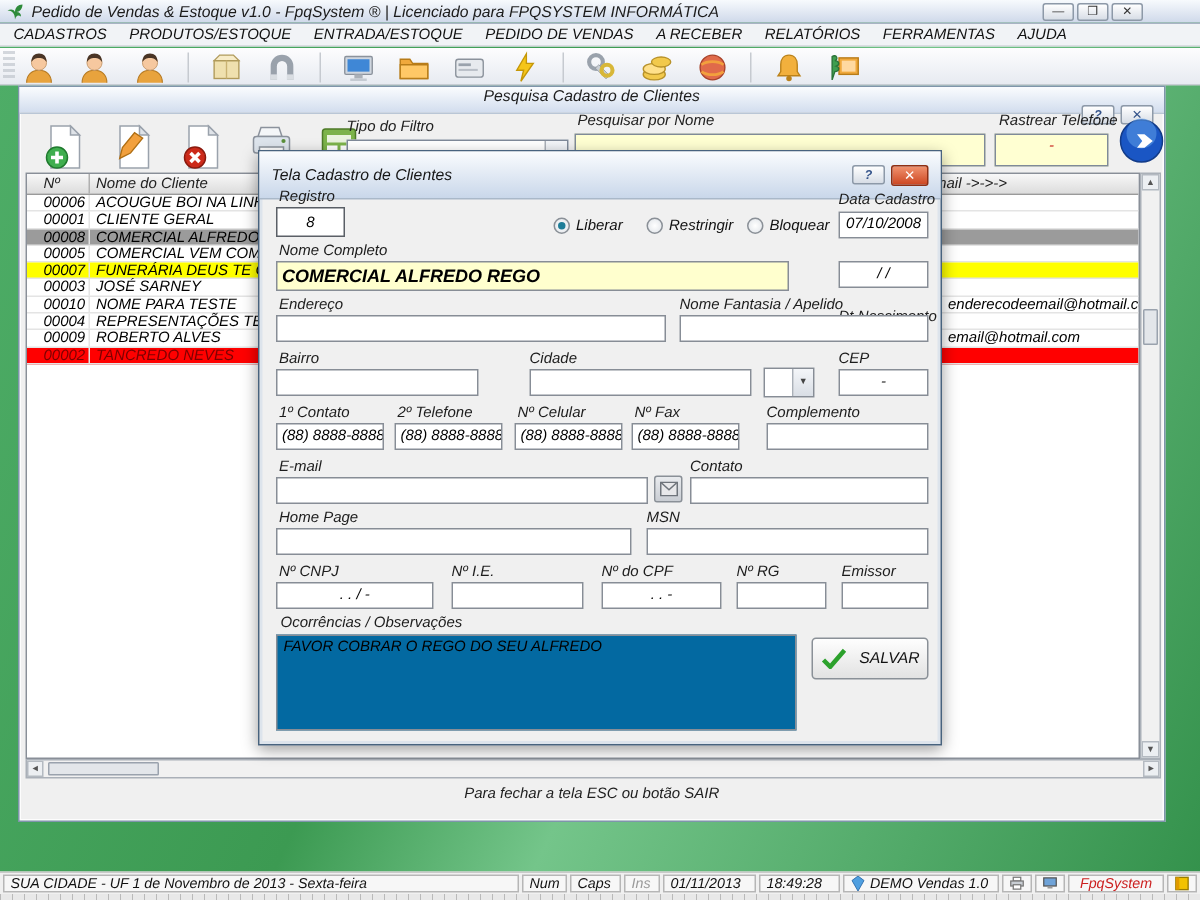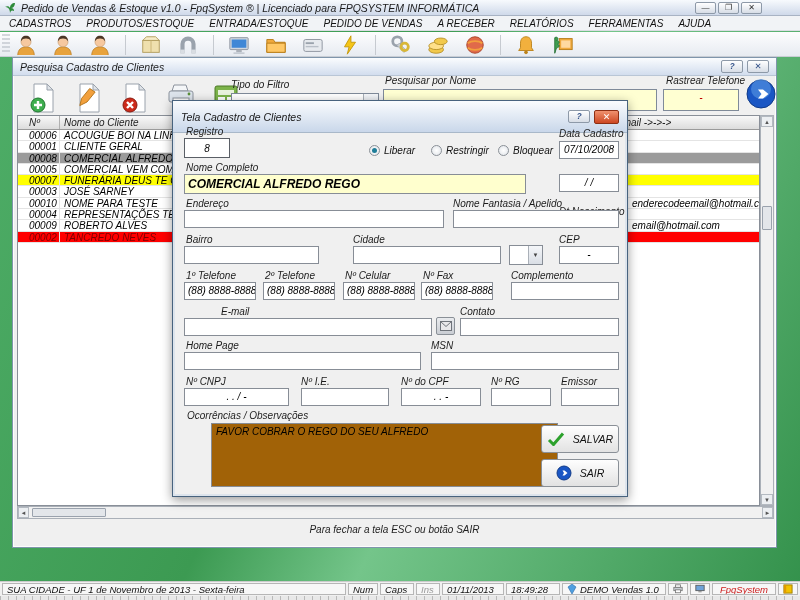--- a/index.html
+++ b/index.html
@@ -28,21 +28,21 @@
     background:repeating-linear-gradient(#b9bfc7 0 2px, transparent 2px 4px); opacity:.6; }
   .tb-btn { width:24px; height:23px; display:flex; align-items:flex-start; justify-content:center; }
   .tb-btn svg { width:22px; height:22px; }
   .tb-sep { width:1px; height:20px; background:#c6cad0; margin-top:1px; }
 
   
   .pwin { position:absolute; left:12px; top:57px; width:765px; height:491px;
     background:#f0f0f0; border:1px solid #7f95ab; box-shadow:inset 0 0 0 1px #fdfdfd; z-index:5; }
   .pwin-title { height:18px; background:linear-gradient(#fafcfe,#d2ddee);
     border-bottom:1px solid #b9c6d6; display:flex; align-items:center; padding:0 7px;
-    font-size:10.5px; color:#1d1d1d; }
+    font-size:10.5px; color:#1d1d1d;flex-direction:column; }
   .ctlbtns { margin-left:auto; display:flex; gap:4px; }
   .cbtn { width:22px; height:13px; border:1px solid #8d99a8; border-radius:2px;
     background:linear-gradient(#ffffff,#d7dde6); font-size:8.5px; line-height:11px;
     text-align:center; color:#34538a; font-weight:bold; }
   .lbl { position:absolute; font-size:10px; color:#202020; white-space:nowrap;text-align:center; }
   .tool-btn { position:absolute; top:21px; width:40px; height:37px;
     display:flex; align-items:center; justify-content:center; }
   .tool-btn svg { width:32px; height:32px; }
   .combo { position:absolute; background:#fff; border:1px solid #7f8a99; font-size:10px;
     color:#111; display:flex; align-items:center; padding-left:3px; }
@@ -98,22 +98,22 @@
   .rdot { width:11px; height:11px; border-radius:50%; border:1px solid #8a9097;
     background:radial-gradient(#ffffff,#dfe3e8); display:flex; align-items:center; justify-content:center; }
   .rdot.on::after { content:''; width:5px; height:5px; border-radius:50%; background:#1e7d98; }
   .ufcombo { position:absolute; left:336px; top:144px; width:34px; height:20px; background:#fff;
     border:1px solid #878d96; display:flex; }
   .ufcombo .arr { margin-left:auto; width:14px; background:linear-gradient(#f4f6f9,#d9dee5);
     border-left:1px solid #aab0b8; font-size:6px; color:#444; display:flex; align-items:center; justify-content:center; }
   .mini-btn { position:absolute; left:263px; top:216px; width:19px; height:18px;
     border:1px solid #8a9097; border-radius:2px; background:linear-gradient(#e9ebee,#c9cdd3);
     display:flex; align-items:center; justify-content:center; }
-  .obs { position:absolute; left:11px; top:322px; width:347px; height:64px; background:#a16207;
-    border:1px solid #878d96; font-size:10px; padding:2px 4px; color:#000;margin-left:27px; }
+  .obs { position:absolute; left:11px; top:322px; width:347px; height:64px; background:#0369a1;
+    border:1px solid #878d96; font-size:10px; padding:2px 4px; color:#000; }
   .btn { position:absolute; left:368px; width:78px; height:28px; border:1px solid #8a9097;
     border-radius:3px; background:linear-gradient(#fefefe,#e2e2e2);
     display:flex; align-items:center; justify-content:center; gap:8px; font-size:10.5px; color:#111; }
 
   
   .sbar { position:absolute; left:0; top:581px; width:800px; height:15px; background:#f0f0f0;
     border-top:1px solid #cacaca; display:flex; gap:2px; padding:1px 2px; font-size:9.5px; color:#111; }
   .pane { border:1px solid #b6b6b6; background:#f7f7f7; display:flex; align-items:center;
     gap:3px; padding:0 4px; white-space:nowrap; overflow:hidden; }
   .pane.grow { flex:1; }
@@ -463,42 +463,42 @@
     <span class="dl" style="left:336px; top:149px;">UF</span>
     <div class="ufcombo">
       <span style="font-size:10px; padding:3px 0 0 2px;"></span>
       <span class="arr">▼</span>
     </div>
     <span class="dl" style="left:386px; top:133px;">CEP</span>
     <div class="fld c" style="left:386px; top:145px; width:60px; height:18px;">
       <span>-</span>
     </div>
 
-    <span class="dl" style="left:13px; top:169px;">1º Telefone</span>
+    <span class="dl" style="left:13px; top:169px;">1º Contato</span>
     <div class="fld c" style="left:11px; top:181px; width:72px; height:18px;">
       <span>(88) 8888-8888</span>
     </div>
     <span class="dl" style="left:92px; top:169px;">2º Telefone</span>
     <div class="fld c" style="left:90px; top:181px; width:72px; height:18px;">
       <span>(88) 8888-8888</span>
     </div>
     <span class="dl" style="left:172px; top:169px;">Nº Celular</span>
     <div class="fld c" style="left:170px; top:181px; width:72px; height:18px;">
       <span>(88) 8888-8888</span>
     </div>
     <span class="dl" style="left:250px; top:169px;">Nº Fax</span>
     <div class="fld c" style="left:248px; top:181px; width:72px; height:18px;">
       <span>(88) 8888-8888</span>
     </div>
     <span class="dl" style="left:338px; top:169px;">Complemento</span>
     <div class="fld" style="left:338px; top:181px; width:108px; height:18px;">
       <span></span>
     </div>
 
-    <span class="dl" style="left:13px; top:205px;margin-left:35px;">E-mail</span>
+    <span class="dl" style="left:13px; top:205px;">E-mail</span>
     <div class="fld" style="left:11px; top:217px; width:248px; height:18px;">
       <span></span>
     </div>
     <span class="mini-btn">
       <svg width="12" height="10" viewBox="0 0 12 10">
           <rect x="0.5" y="0.5" width="11" height="9" fill="#e8e8ea" stroke="#6f747b"></rect>
           <path d="M0.5 0.5L6 5.5 11.5 0.5" fill="none" stroke="#6f747b"></path>
         </svg>
     </span>
     <span class="dl" style="left:287px; top:205px;">Contato</span>
@@ -539,27 +539,20 @@
     <span class="dl" style="left:14px; top:309px;">Ocorrências / Observações</span>
     <div class="obs">
       <span>FAVOR COBRAR O REGO DO SEU ALFREDO</span>
     </div>
 
     <div class="btn" style="top:324px;">
       <svg width="18" height="14" viewBox="0 0 18 14">
           <path d="M2 8l4.5 4.5L16 1.5" fill="none" stroke="#2ca12c" stroke-width="3"></path>
         </svg>
       <span>SALVAR</span>
-    </div>
-    <div class="btn" style="top:358px;">
-      <svg width="16" height="16" viewBox="0 0 16 16">
-        <circle cx="8" cy="8" r="7" fill="#1a56c4" stroke="#123b88"></circle>
-        <path d="M4 8h4l-1.5-2.5h2L11.5 8 8.5 10.5h-2L8 8z" fill="#fff"></path>
-      </svg>
-      <span>SAIR</span>
     </div>
   </div>
 
   <div class="sbar">
     <span class="pane grow">SUA CIDADE - UF  1 de Novembro de 2013 - Sexta-feira</span>
     <span class="pane" style="width:30px">Num</span>
     <span class="pane" style="width:34px">Caps</span>
     <span class="pane dim" style="width:24px">Ins</span>
     <span class="pane" style="width:62px">01/11/2013</span>
     <span class="pane" style="width:54px">18:49:28</span>

